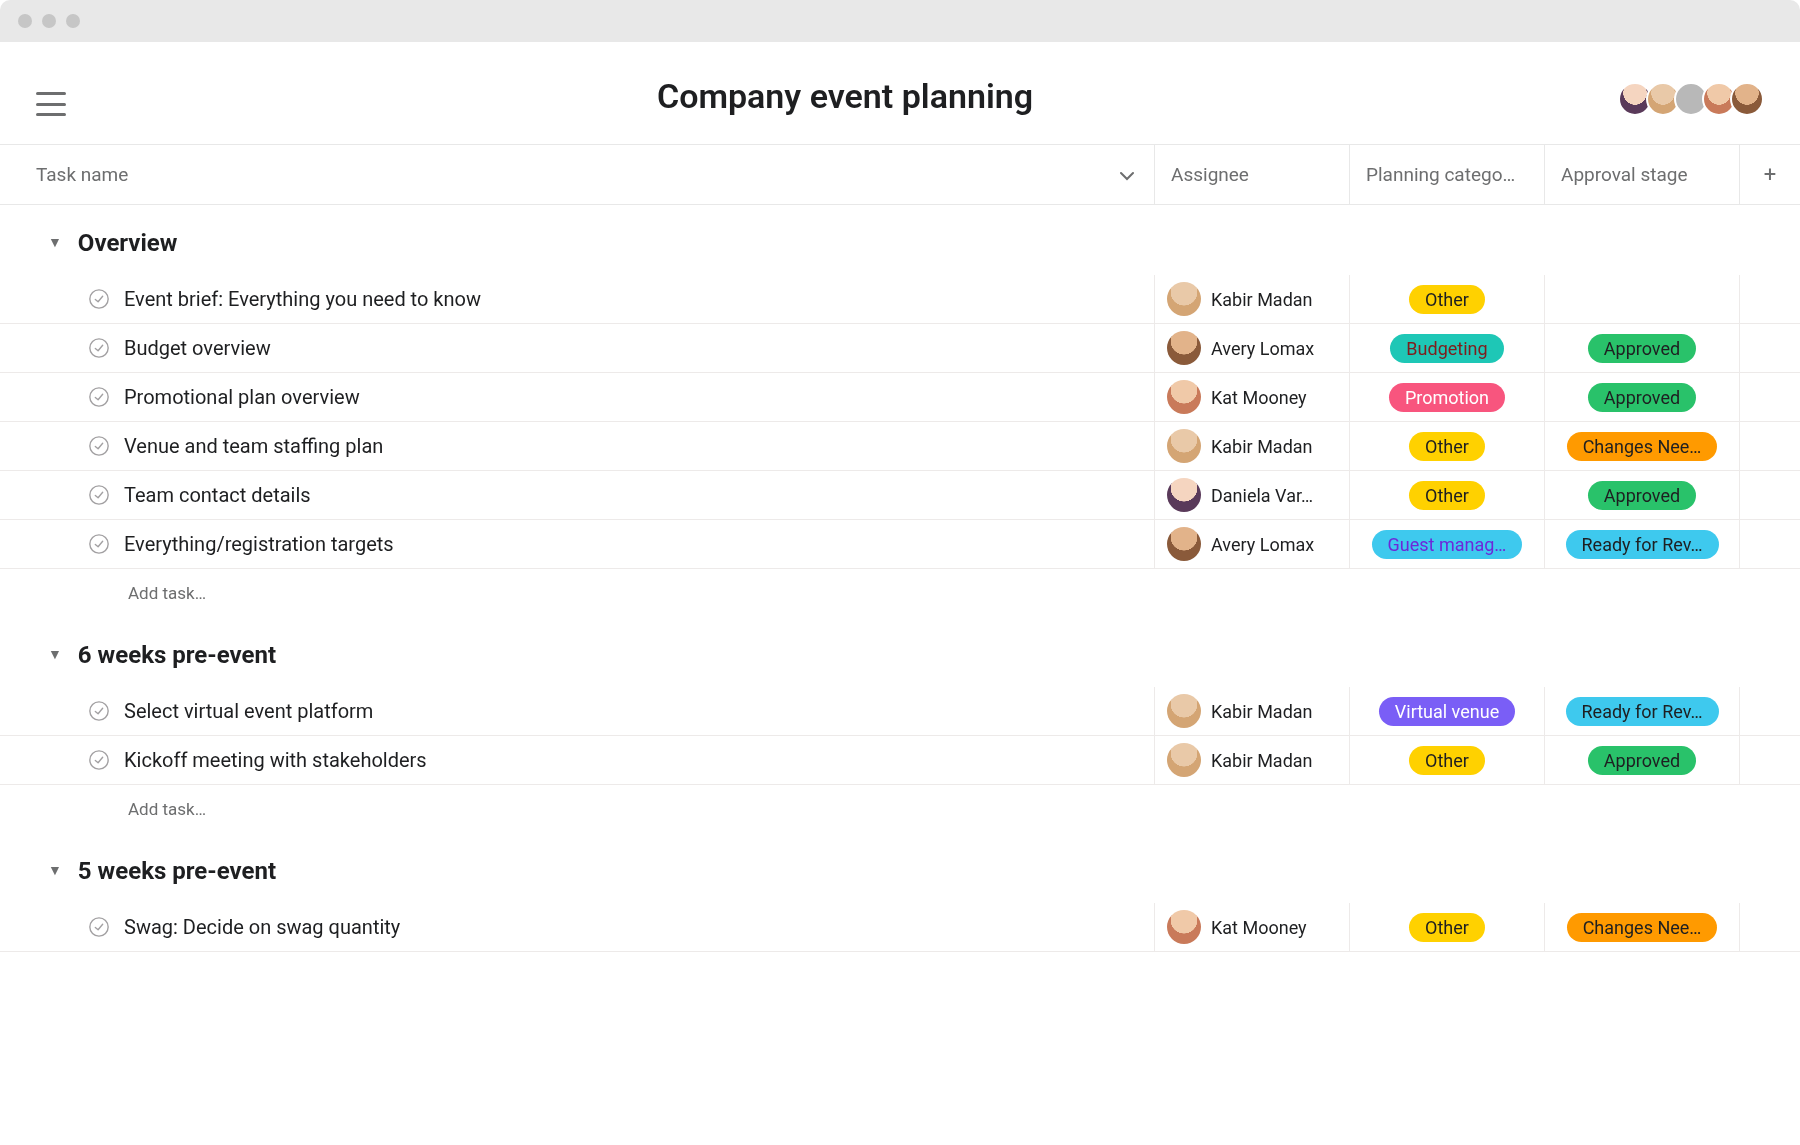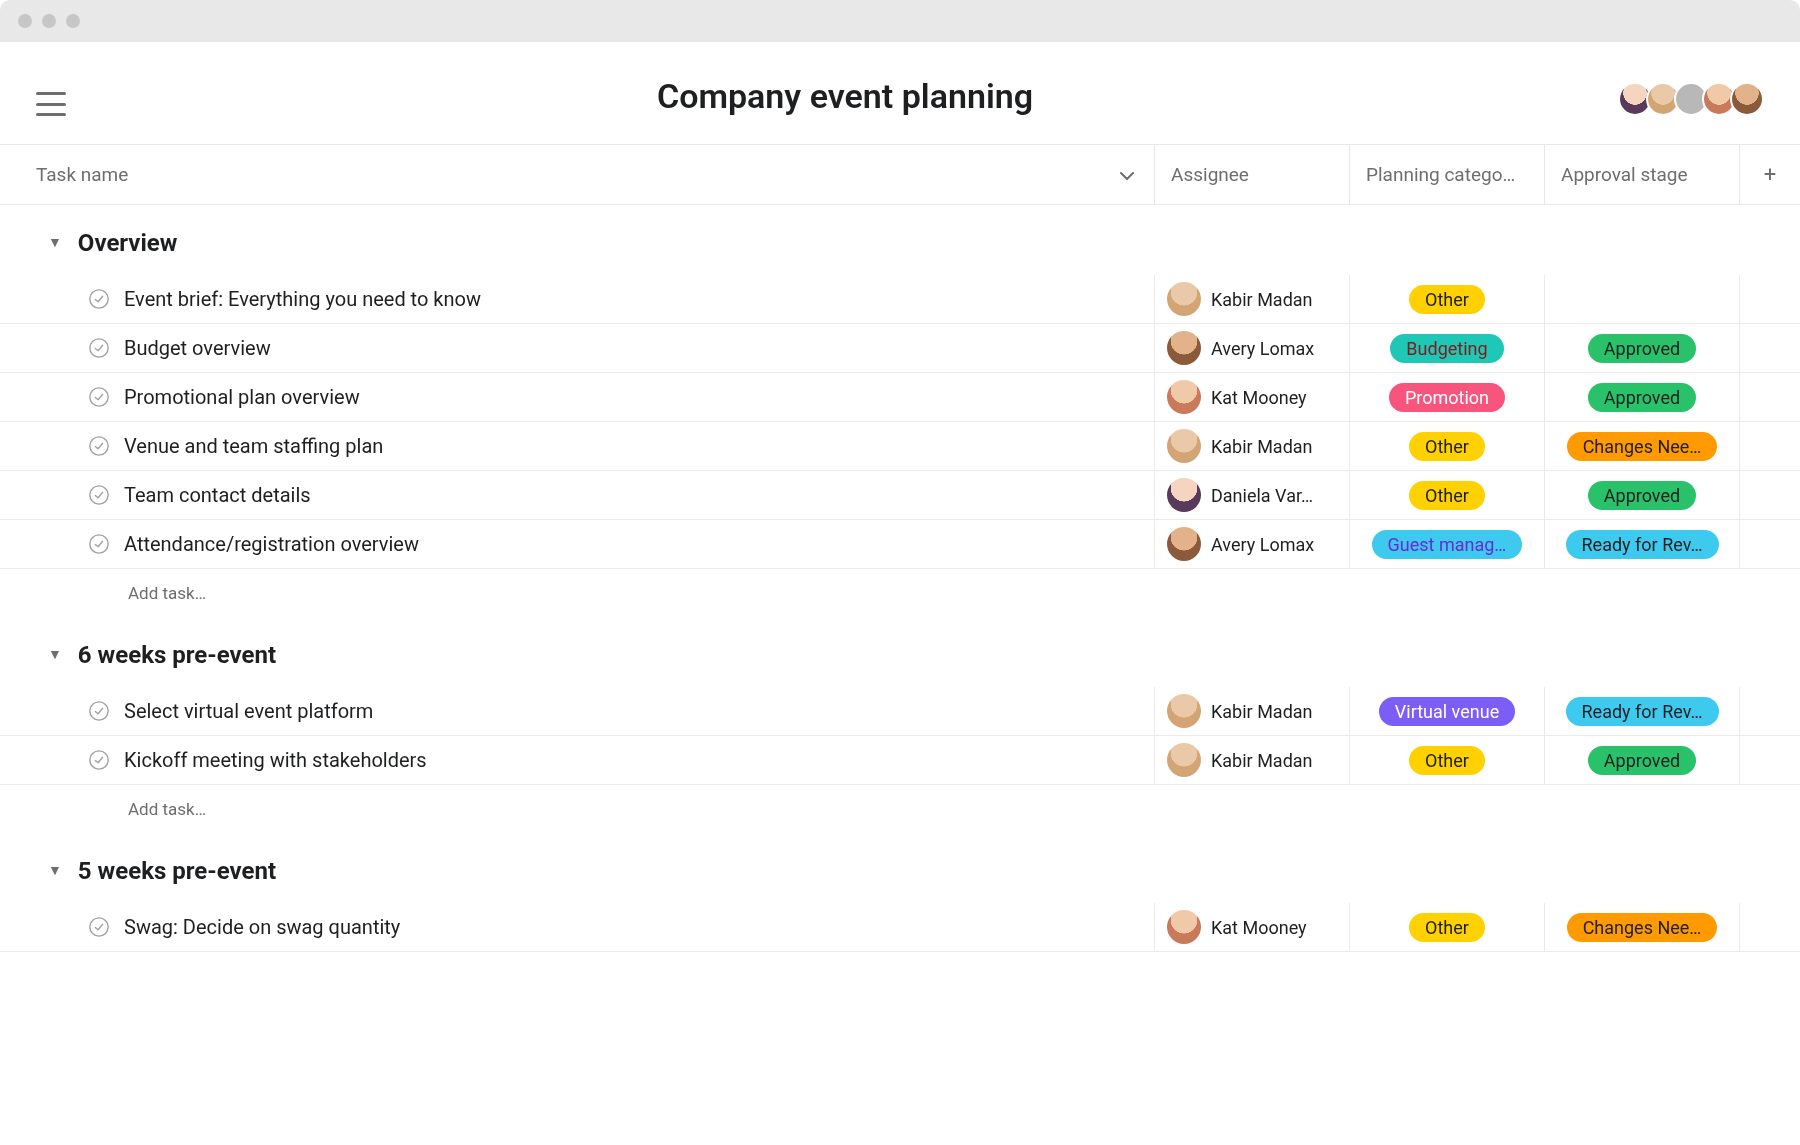--- a/index.html
+++ b/index.html
@@ -319,21 +319,21 @@
         <span class="pill" style="background:#29c26a;color:#1e1f21">Approved</span>
       </div>
       <div class="cell-spacer"></div>
     </div>
     <div class="task-row">
       <div class="task-main">
         <svg class="check-circle" viewBox="0 0 24 24">
           <circle cx="12" cy="12" r="10" fill="none" stroke="#a2a0a2" stroke-width="1.5"></circle>
           <path d="M8 12.5 L11 15 L16 9" fill="none" stroke="#a2a0a2" stroke-width="1.5" stroke-linecap="round" stroke-linejoin="round"></path>
         </svg>
-        <span>Attendance/registration overview</span>
+        <span>Everything/registration targets</span>
       </div>
       <div class="cell-assignee">
         <span class="avatar av-avery"></span>
         <span class="name">Avery Lomax</span>
       </div>
       <div class="cell-cat">
         <span class="pill" style="background:#3ec9ee;color:#6d28d9">Guest manag…</span>
       </div>
       <div class="cell-stage">
         <span class="pill" style="background:#3ec9ee;color:#1e1f21">Ready for Rev…</span>

